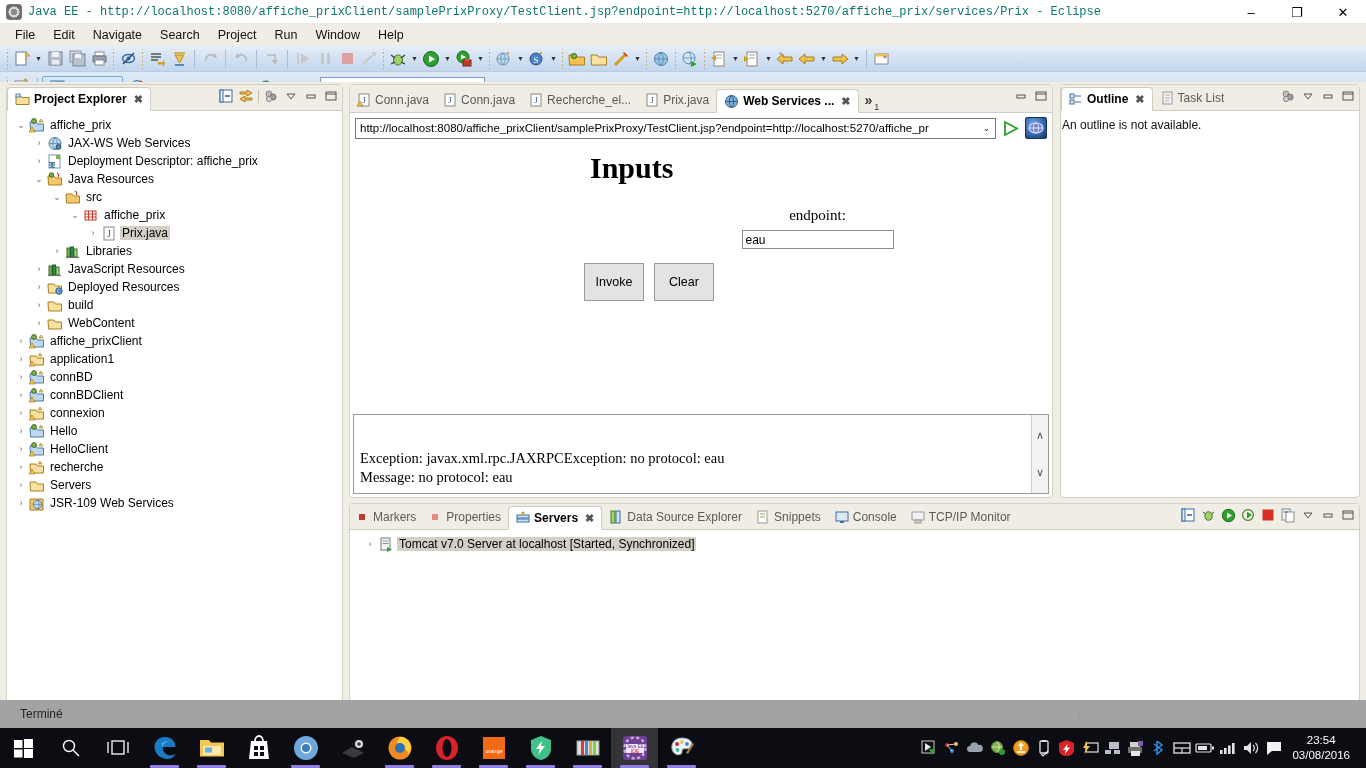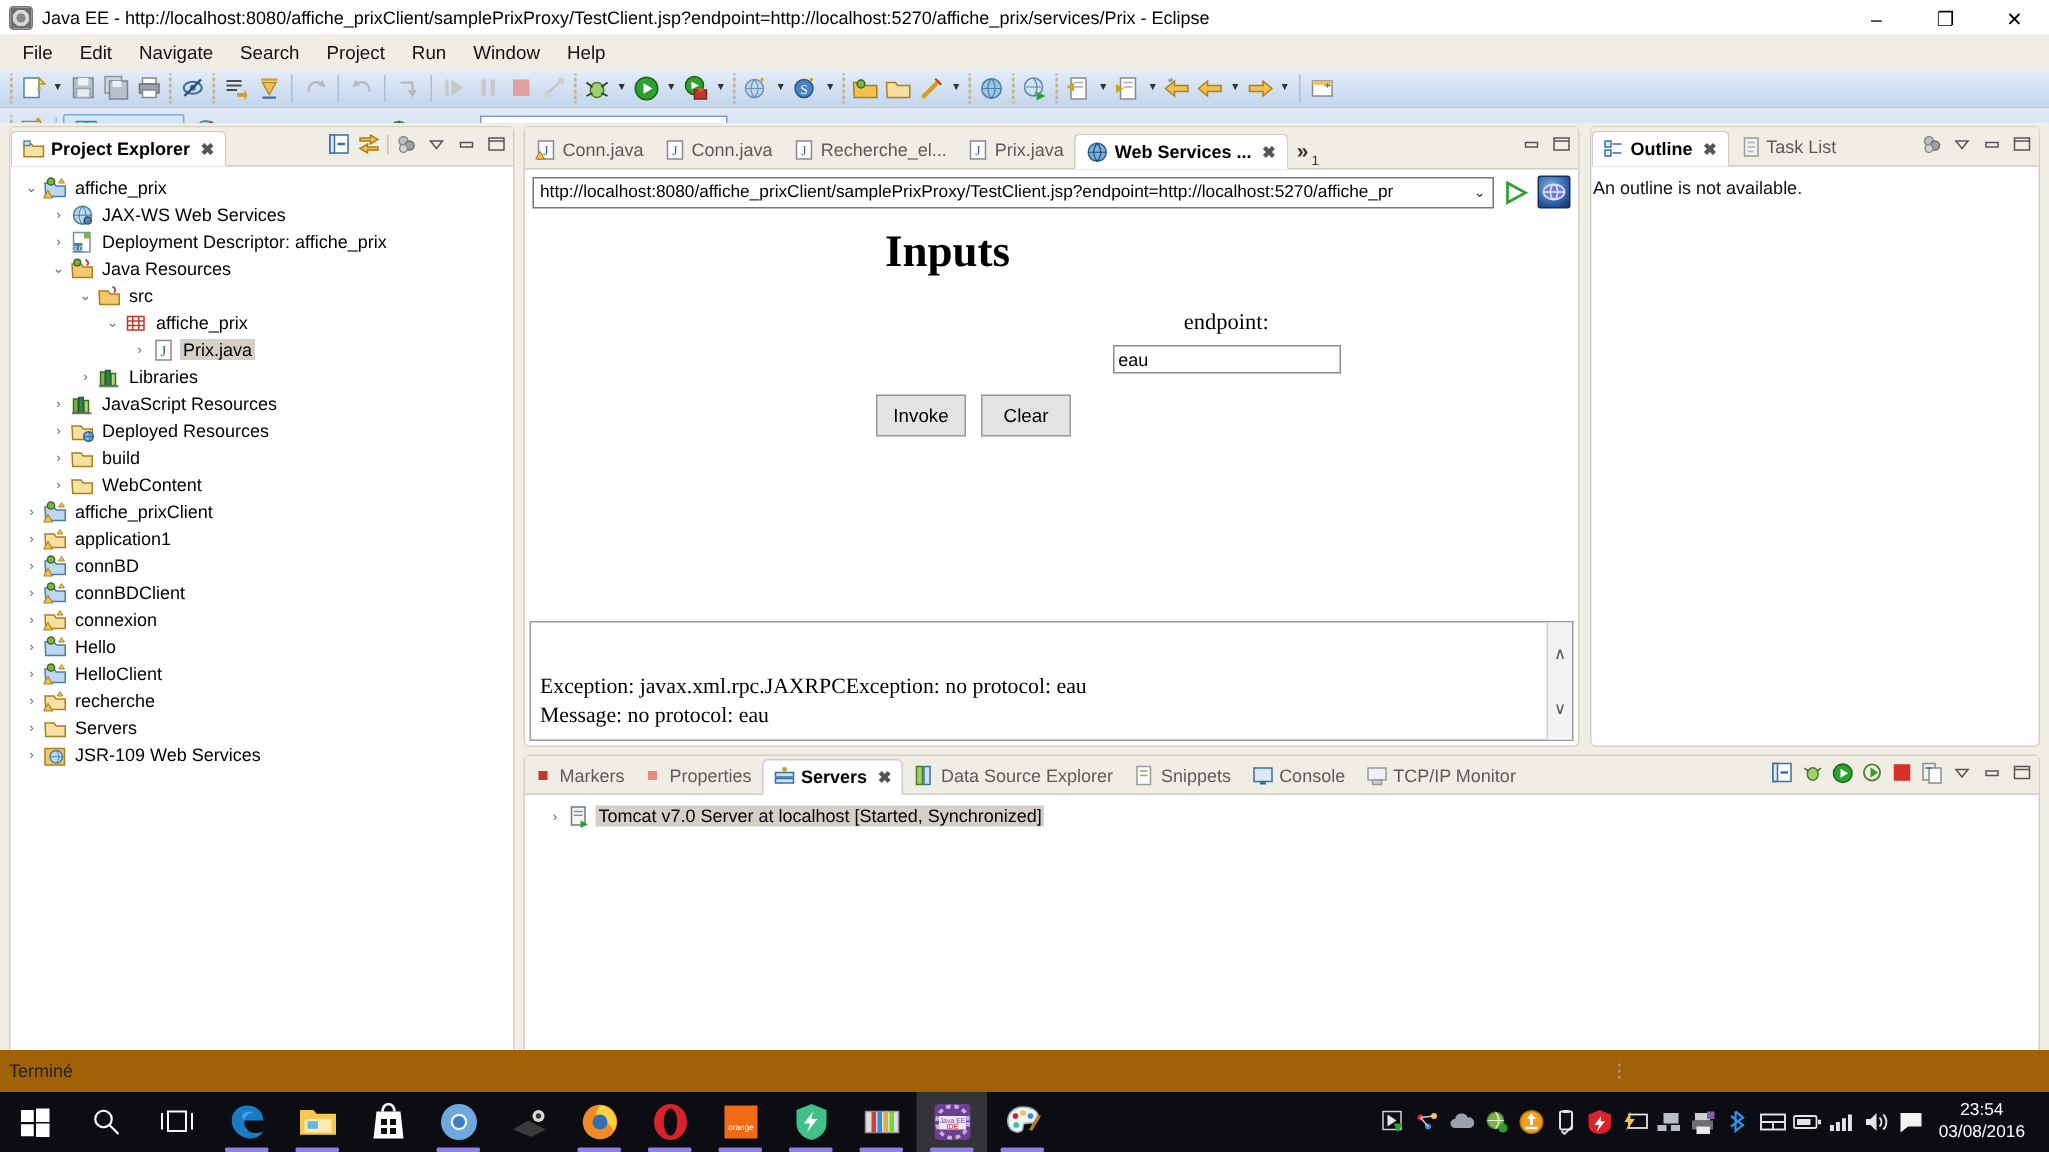--- a/index.html
+++ b/index.html
@@ -20,23 +20,23 @@
     position: relative;
   }
   #titlebar .app-icon {
     width: 16px; height: 16px; margin: 0 6px 0 6px;
     border-radius: 3px;
     background: radial-gradient(circle at 50% 50%, #8a8a8a 0 30%, #d8d8d8 32% 55%, #6e6e6e 57% 100%);
     border: 1px solid #777;
     flex: none;
   }
   #titlebar .title-text {
-    font-size: 12px; color: #000000;
+    font-size: 12px; color: #0f766e;
     white-space: nowrap; overflow: hidden;
-    font-family: Liberation Sans, sans-serif;
+    font-family: Liberation Mono, monospace;
   }
   #win-btns { position: absolute; right: 0; top: 0; height: 24px; display: flex; }
   #win-btns .wb {
     width: 46px; height: 24px;
     display: flex; align-items: center; justify-content: center;
     color: #000; font-size: 13px;
   }
   
   #menubar {
     height: 22px; background: #f0eee4;
@@ -194,21 +194,21 @@
   }
   .inp-row { margin: 22px 0 0 2px; display: flex; align-items: center; gap: 6px; flex-direction: column; }
   .inp-label { font-family: "Liberation Serif", serif; font-size: 15px; color: #000; }
   .inp-box {
     width: 152px; height: 19px; border: 1px solid #8b8b8b;
     background: #fff; font-family: "Liberation Sans", sans-serif;
     font-size: 12px; color: #000; padding: 0 3px; outline: none;
   }
   .btn-row { margin: 14px 0 0 2px; display: flex; gap: 10px; }
   .html-btn {
-    min-width: 60px; height: 28px; padding: 0 10px;
+    min-width: 60px; height: 38px; padding: 0 10px;
     background: #e3e3e3; border: 1px solid #9a9a9a;
     font-family: "Liberation Sans", sans-serif; font-size: 12.5px; color: #000;
     display: flex; align-items: center; justify-content: center;
   }
   .pane-result {
     position: absolute; left: 0; right: 0; bottom: 0; height: 80px;
     border-top: 1px solid #7a7a7a;
     margin: 0 2px 2px 2px;
     border: 1px solid #9a9a9a;
     background: #fff;
@@ -234,22 +234,22 @@
   
   #servers-panel { left: 349px; top: 421px; width: 1011px; height: 273px; }
   #servers-body {
     position: absolute; left: 1px; top: 27px; right: 1px; bottom: 1px;
     background: #fff; padding-top: 4px;
   }
   .srow { height: 18px; display: flex; align-items: center; font-size: 12px; padding-left: 12px; }
   
   #statusbar {
     position: absolute; left: 0; top: 700px; width: 1366px; height: 28px;
-    background: #a16207; display: flex; align-items: center;
-    font-size: 12px; color: #222; padding-left: 6px;
+    background: #a3a3a3; display: flex; align-items: center;
+    font-size: 12px; color: #222; padding-left: 20px;
   }
   #statusbar .grip { position:absolute; left: 1078px; top: 8px; width: 3px; height: 12px;
     background-image: radial-gradient(#999 40%, transparent 42%);
     background-size: 3px 4px; }
   
   #taskbar {
     position: absolute; left: 0; top: 728px; width: 1366px; height: 40px;
     background: #0c0c13; display: flex; align-items: center;
   }
   .tb-item {

